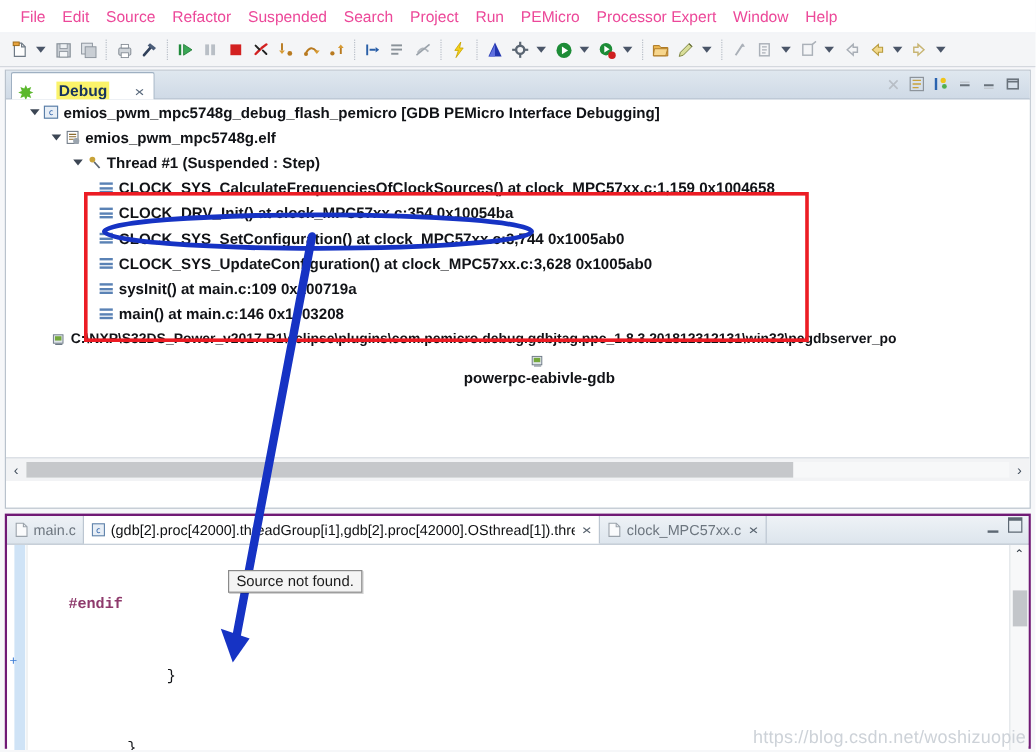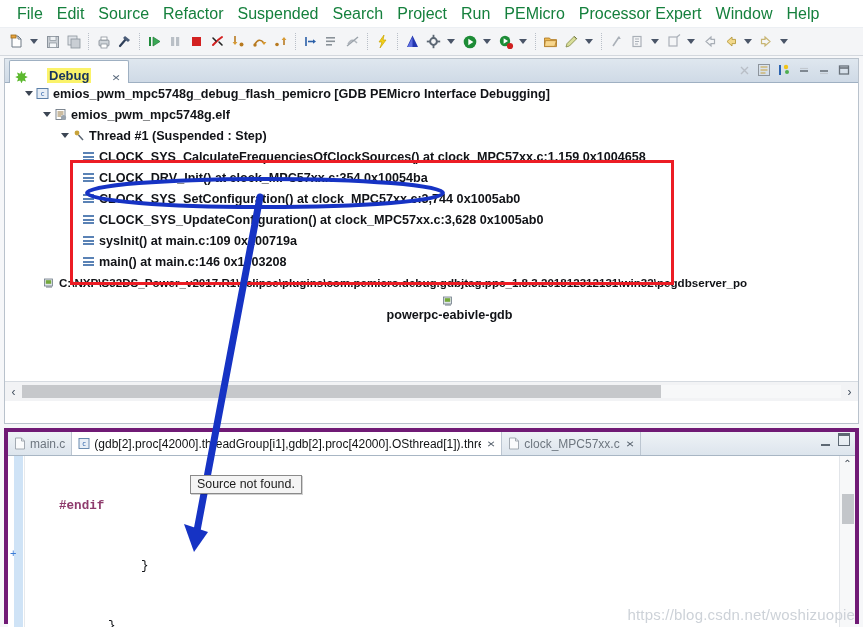--- a/index.html
+++ b/index.html
@@ -19,22 +19,22 @@
   
   .menubar {
     position: absolute; left: 0; top: 0;
     width: 863px; height: 28px;
     background: #ffffff;
     display: flex; align-items: center;
     padding-left: 10px;
     border-bottom: 1px solid #eceff3;
   }
   .menu-item {
-    font-size: 16px;
-    color: #15803d;
+    font-size: 13px;
+    color: #ec4899;
     padding: 2px 7px;
     white-space: nowrap;
     cursor: default;
   }
 
   
   .toolbar {
     position: absolute; left: 0; top: 28px;
     width: 863px; height: 28px;
     background: #f4f5f7;
@@ -168,21 +168,21 @@
     position: absolute; left: 0; top: 0;
     width: 78%; height: 13px;
     background: #c6c8cb;
   }
 
   
   .editor-area {
     position: absolute; left: 4px; top: 428px;
     width: 855px; height: 196px;
     background: #ffffff;
-    border: 4px solid #701a75;
+    border: 2px solid #701a75;
   }
   .ed-tabbar {
     position: relative; height: 24px;
     background: linear-gradient(to bottom,#eef2f6,#dde5ed);
     border-bottom: 1px solid #a8b6c4;
     display: flex; align-items: stretch;
   }
   .ed-tab {
     display: flex; align-items: center;
     padding: 0 6px;

